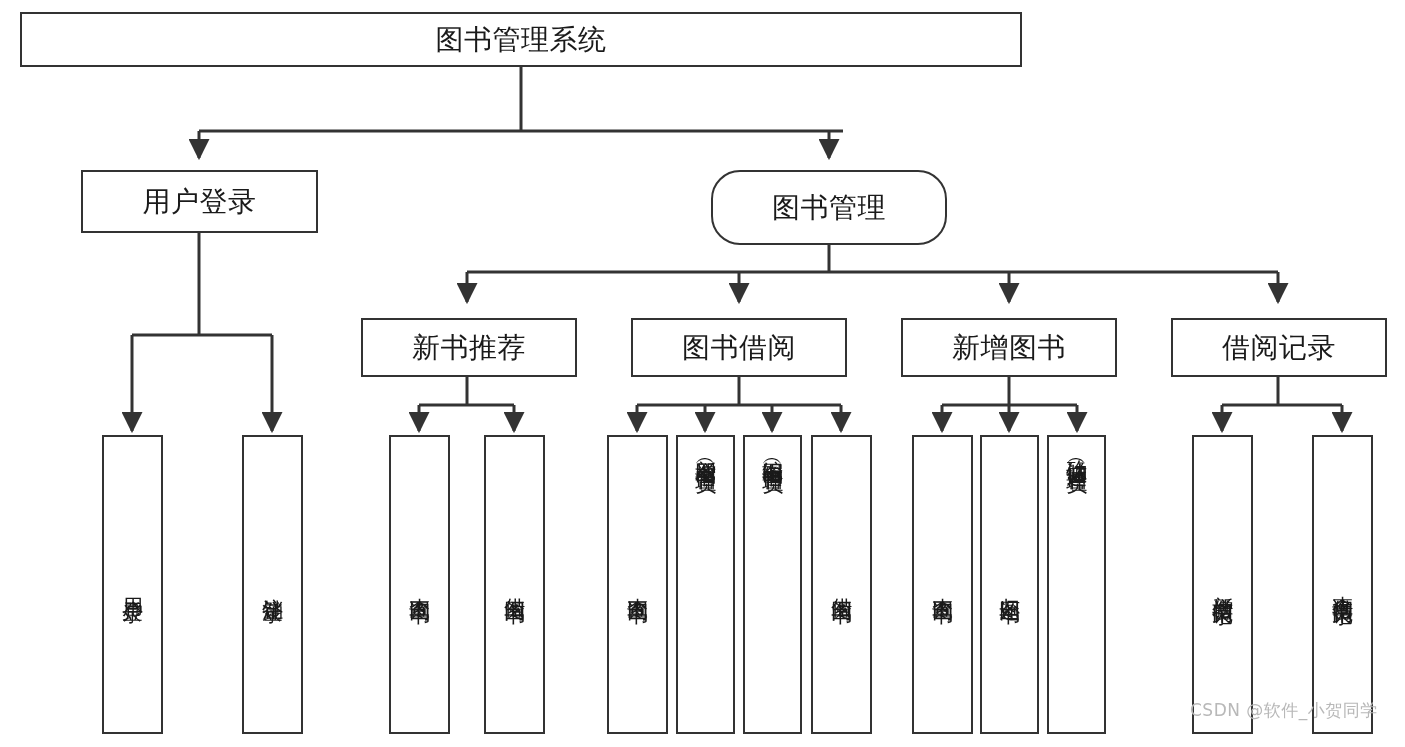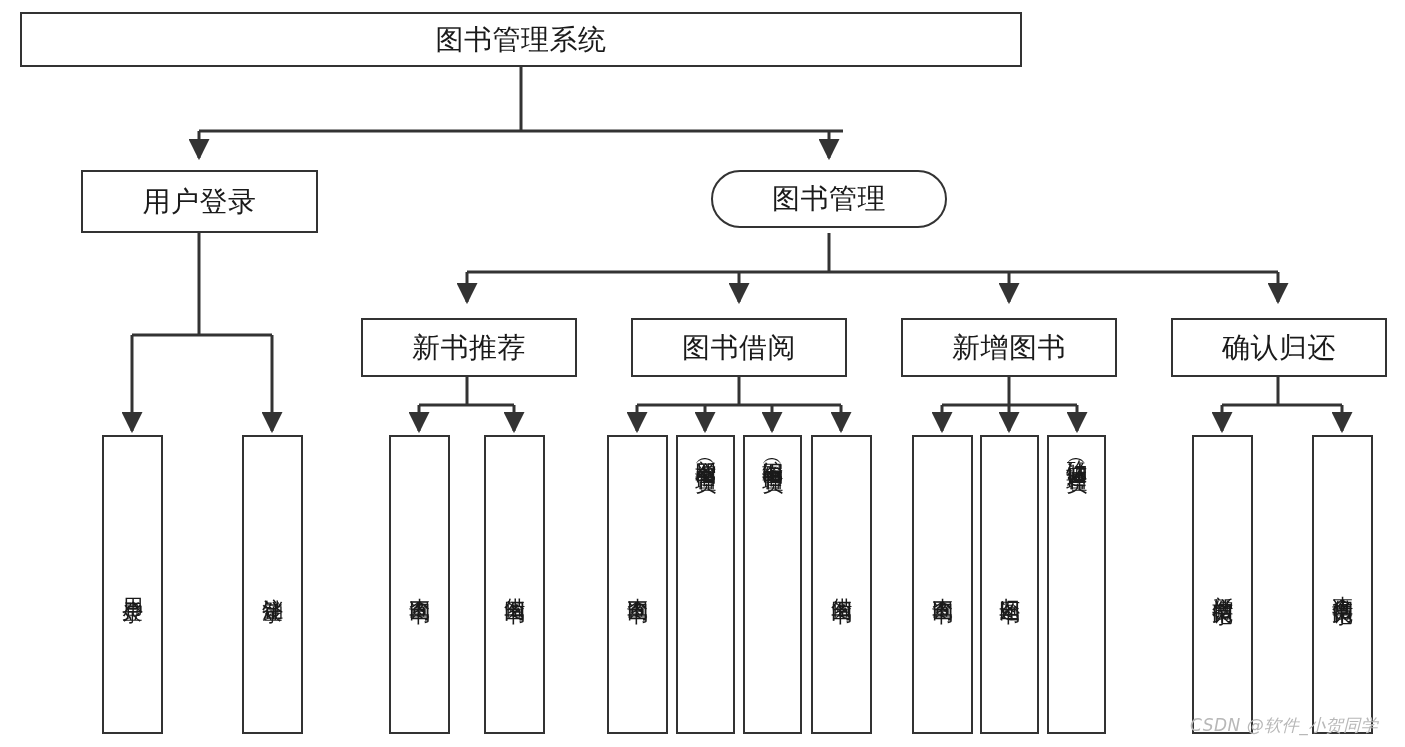--- a/index.html
+++ b/index.html
@@ -123,35 +123,35 @@
     </g>
   </svg>
 
   <div class="node" style="left:20px; top:12px; width:1002px; height:55px;">
     <span class="node-label">图书管理系统</span>
   </div>
 
   <div class="node" style="left:81px; top:170px; width:237px; height:63px;">
     <span class="node-label">用户登录</span>
   </div>
-  <div class="node" style="left:711px; top:170px; width:236px; height:58px;border-radius:29px;">
+  <div class="node" style="left:711px; top:170px; width:236px; height:75px;border-radius:29px;">
     <span class="node-label">图书管理</span>
   </div>
 
   <div class="node" style="left:361px; top:318px; width:216px; height:59px;">
     <span class="node-label">新书推荐</span>
   </div>
   <div class="node" style="left:631px; top:318px; width:216px; height:59px;">
     <span class="node-label">图书借阅</span>
   </div>
   <div class="node" style="left:901px; top:318px; width:216px; height:59px;">
     <span class="node-label">新增图书</span>
   </div>
   <div class="node" style="left:1171px; top:318px; width:216px; height:59px;">
-    <span class="node-label">确认归还</span>
+    <span class="node-label">借阅记录</span>
   </div>
 
   <div class="node vertical centered" style="left:102px; top:435px; width:61px; height:299px;">
     <span class="node-label">用户登录</span>
   </div>
   <div class="node vertical centered" style="left:242px; top:435px; width:61px; height:299px;">
     <span class="node-label">注销登录</span>
   </div>
 
   <div class="node vertical centered" style="left:389px; top:435px; width:61px; height:299px;">
@@ -184,15 +184,15 @@
     <span class="node-label">确认归还（管理员）</span>
   </div>
 
   <div class="node vertical centered" style="left:1192px; top:435px; width:61px; height:299px;">
     <span class="node-label">新增借阅记录</span>
   </div>
   <div class="node vertical centered" style="left:1312px; top:435px; width:61px; height:299px;">
     <span class="node-label">查询借阅记录</span>
   </div>
 
-  <div class="watermark" style="left:1190px; top:714px;font-style:italic;">CSDN @软件_小贺同学</div>
+  <div class="watermark" style="left:1190px; top:699px;">CSDN @软件_小贺同学</div>
 
 </div>
 
 </body></html>

